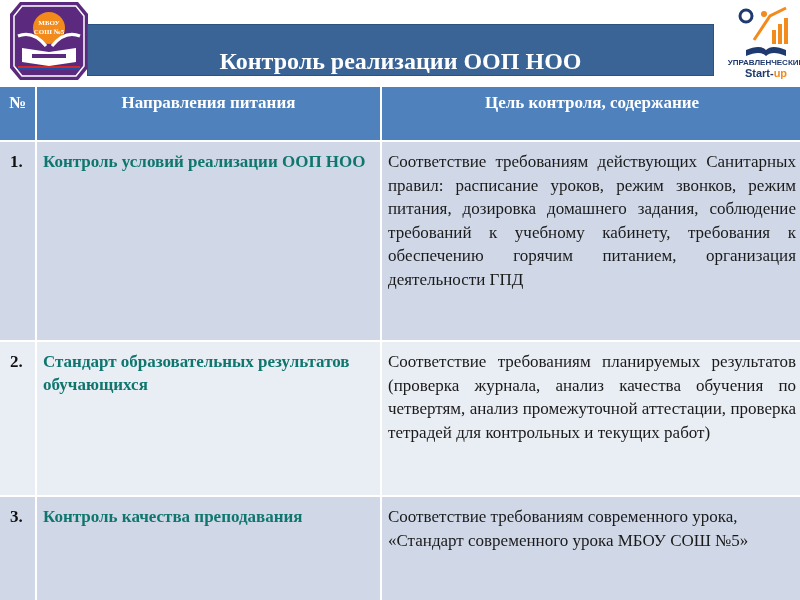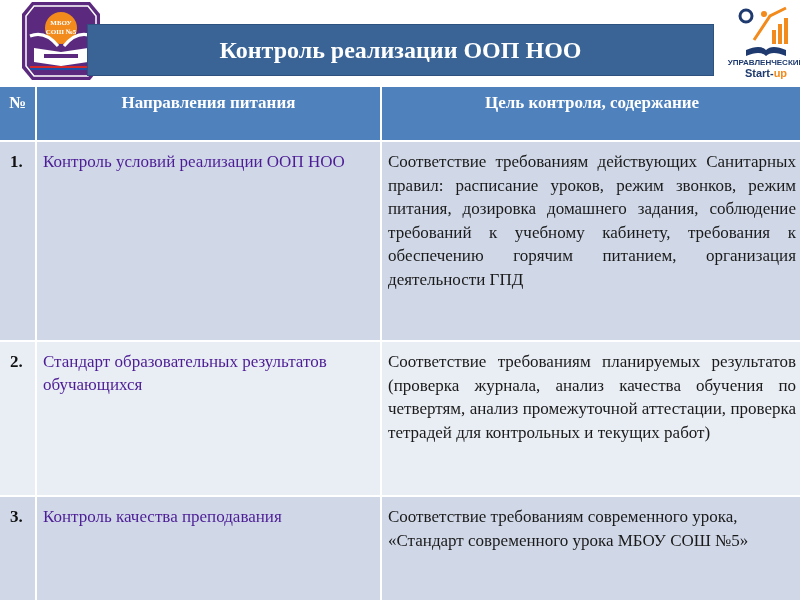--- a/index.html
+++ b/index.html
@@ -1,27 +1,27 @@
 <!DOCTYPE html>
 <html><head>
 <meta charset="utf-8">
 <style>
   html, body { margin:0; padding:0; }
   body { width:800px; height:600px; background:#ffffff; position:relative; overflow:hidden; font-family:"Liberation Serif", serif; }
-  .logo-left { position:absolute; left:20px; top:0; width:82px; height:82px; }
+  .logo-left { position:absolute; left:8px; top:0; width:82px; height:82px; }
   .logo-right { position:absolute; left:718px; top:0; width:80px; height:80px;margin-left:8px; }
-  .title-bar { position:absolute; left:87px; top:24px; width:627px; height:52px; background:#3a6496; border:1px solid #2d5280; box-sizing:border-box; display:flex; align-items:center; justify-content:center; }
+  .title-bar { position:absolute; left:87px; top:24px; width:627px; height:52px; background:#3a6496; border:1px solid #2d5280; box-sizing:border-box; display:flex; align-items:flex-end; justify-content:center; }
   .title-bar span { color:#ffffff; font-weight:bold; font-size:24px; }
   table { position:absolute; left:0; top:85px; width:800px; border-collapse:separate; border-spacing:2px 2px; margin-left:-2px; table-layout:fixed; }
   th { background:#4f81bd; color:#ffffff; font-weight:bold; font-size:17px; vertical-align:top; padding:6px 6px 0 6px; height:47px; }
   td { vertical-align:top; font-size:17px; color:#1a1a1a; padding:8px 6px 0 6px; line-height:23.5px; }
   .row-odd td { background:#d0d8e8; }
   .row-even td { background:#e9edf4; }
   td.num { font-weight:bold; color:#111; padding-left:10px; }
-  td.dir { font-weight:normal; color:#4c1d95; line-height:23px; }
+  td.dir { font-weight:bold; color:#0f766e; line-height:23px; }
   td.desc { text-align:justify; }
   td.desc.left { text-align:left; }
 </style>
 </head>
 <body>
 
 <div class="logo-left">
   <svg width="82" height="82" viewBox="0 0 82 82">
     <polygon points="12,2 70,2 80,14 80,68 70,80 12,80 2,68 2,14" fill="#5b2a7e"></polygon>
     <polygon points="14,6 68,6 76,16 76,66 68,76 14,76 6,66 6,16" fill="none" stroke="#ffffff" stroke-width="1.5"></polygon>

